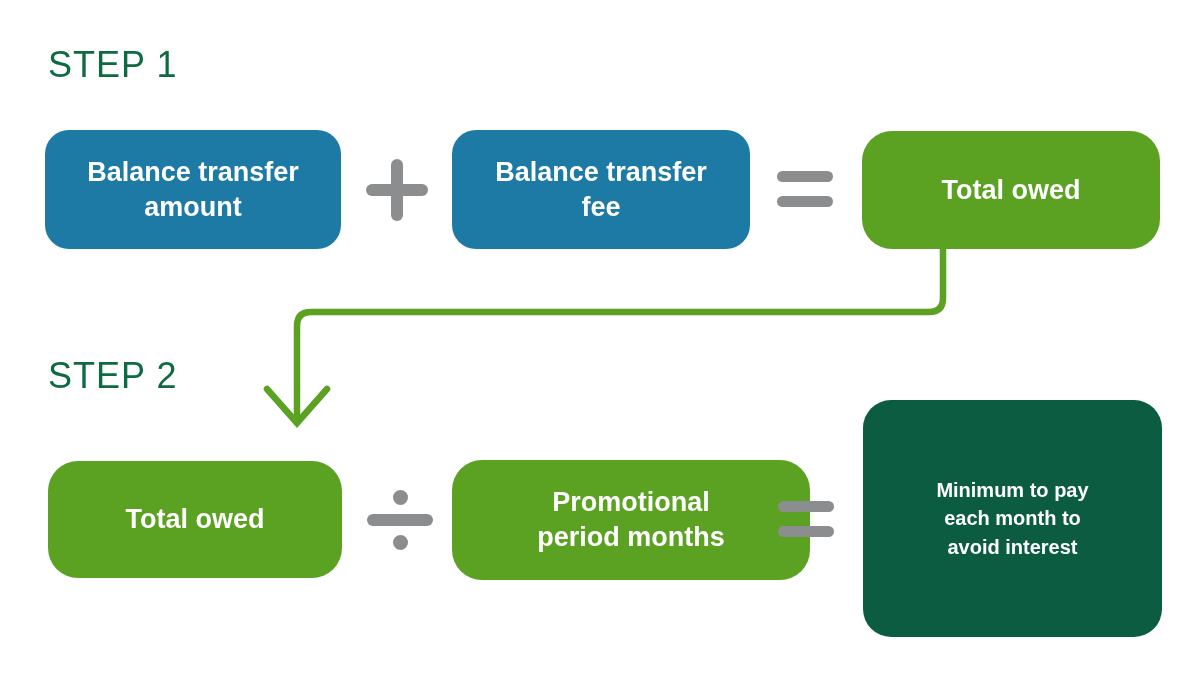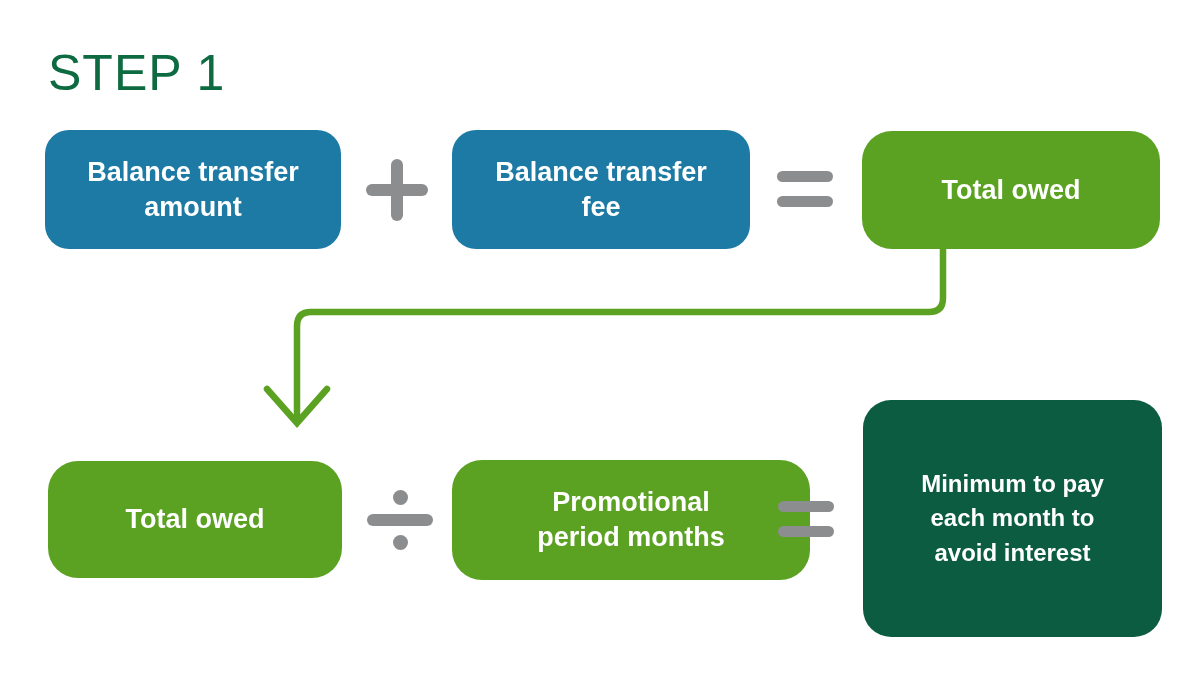--- a/index.html
+++ b/index.html
@@ -13,42 +13,42 @@
   html,body{margin:0;padding:0;background:#fff;}
   .canvas{
     position:relative;
     width:1200px;height:673px;
     background:var(--white);
     overflow:hidden;
     font-family:"Liberation Sans", sans-serif;
   }
   .step-heading{
     position:absolute;
-    font-size:50px;
+    font-size:36px;
     font-weight:400;
     letter-spacing:1px;
     color:var(--heading_green);
     white-space:nowrap;
   }
   .box{
     position:absolute;
     display:flex;align-items:center;justify-content:center;
     text-align:center;
     color:var(--white);
     font-weight:700;
     font-size:27px;
     line-height:1.28;
     border-radius:24px;
     white-space:pre-line;
     padding:0 10px;
     box-sizing:border-box;
   }
   .box-blue{background:var(--blue);}
   .box-green{background:var(--green);border-radius:30px;}
-  .box-dark{background:var(--dark_green);border-radius:28px;font-size:24px;line-height:1.42;}
+  .box-dark{background:var(--dark_green);border-radius:28px;font-size:20px;line-height:1.42;}
   
   .op{position:absolute;}
   .op .bar{background:var(--gray);border-radius:7px;}
   .plus{width:62px;height:62px;}
   .plus .h{position:absolute;left:0;top:25px;width:62px;height:12px;background:var(--gray);border-radius:7px;}
   .plus .v{position:absolute;left:25px;top:0;width:12px;height:62px;background:var(--gray);border-radius:7px;}
   .equals{width:56px;height:36px;}
   .equals .bar{position:absolute;left:0;width:56px;height:11px;}
   .equals .b1{top:0;}
   .equals .b2{top:25px;}
@@ -83,20 +83,21 @@
     <div class="bar b2"></div>
   </div>
 
   <div class="box box-green" style="left:862px;top:131px;width:298px;height:118px;">Total owed</div>
 
   <svg class="arrow-layer" width="1200" height="673" viewBox="0 0 1200 673">
     <path d="M943 249 V298 Q943 312 929 312 H311 Q297 312 297 326 V419" stroke-linecap="butt"></path>
     <path d="M267 389 L297 423 L327 389" stroke-linecap="round" stroke-linejoin="miter"></path>
   </svg>
 
+  <div class="step-heading" style="left:48px;top:355px;">STEP 2</div>
 
   <div class="box box-green" style="left:48px;top:461px;width:294px;height:117px;">Total owed</div>
 
   <div class="op divide" style="left:367px;top:490px;">
     <div class="dot d1"></div>
     <div class="bar"></div>
     <div class="dot d2"></div>
   </div>
 
   <div class="box box-green" style="left:452px;top:460px;width:358px;height:120px;">Promotional

